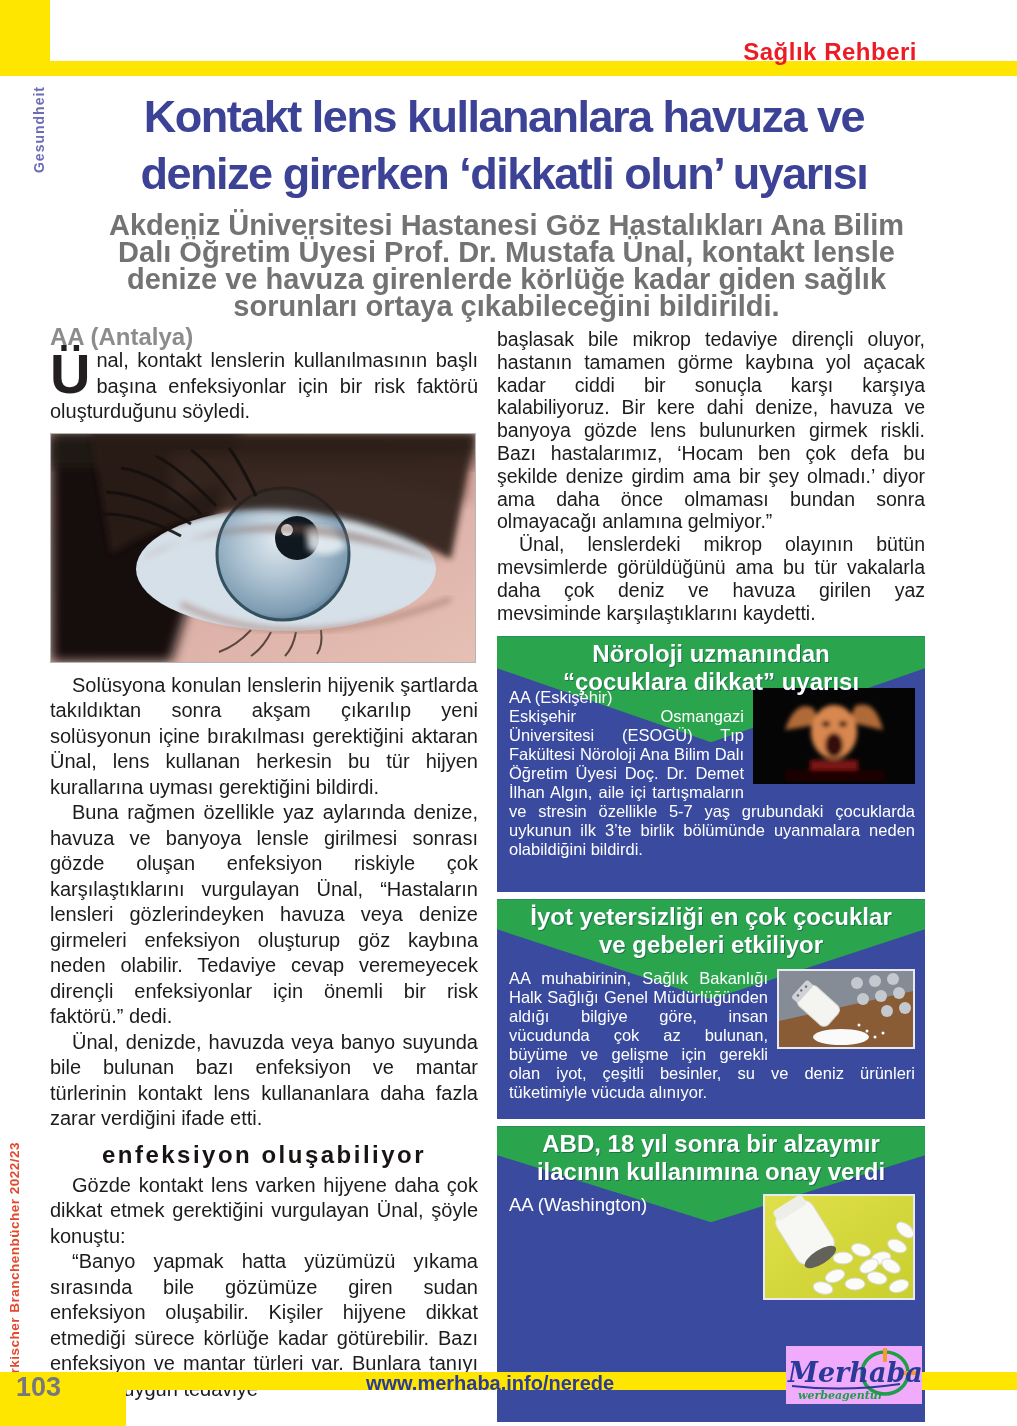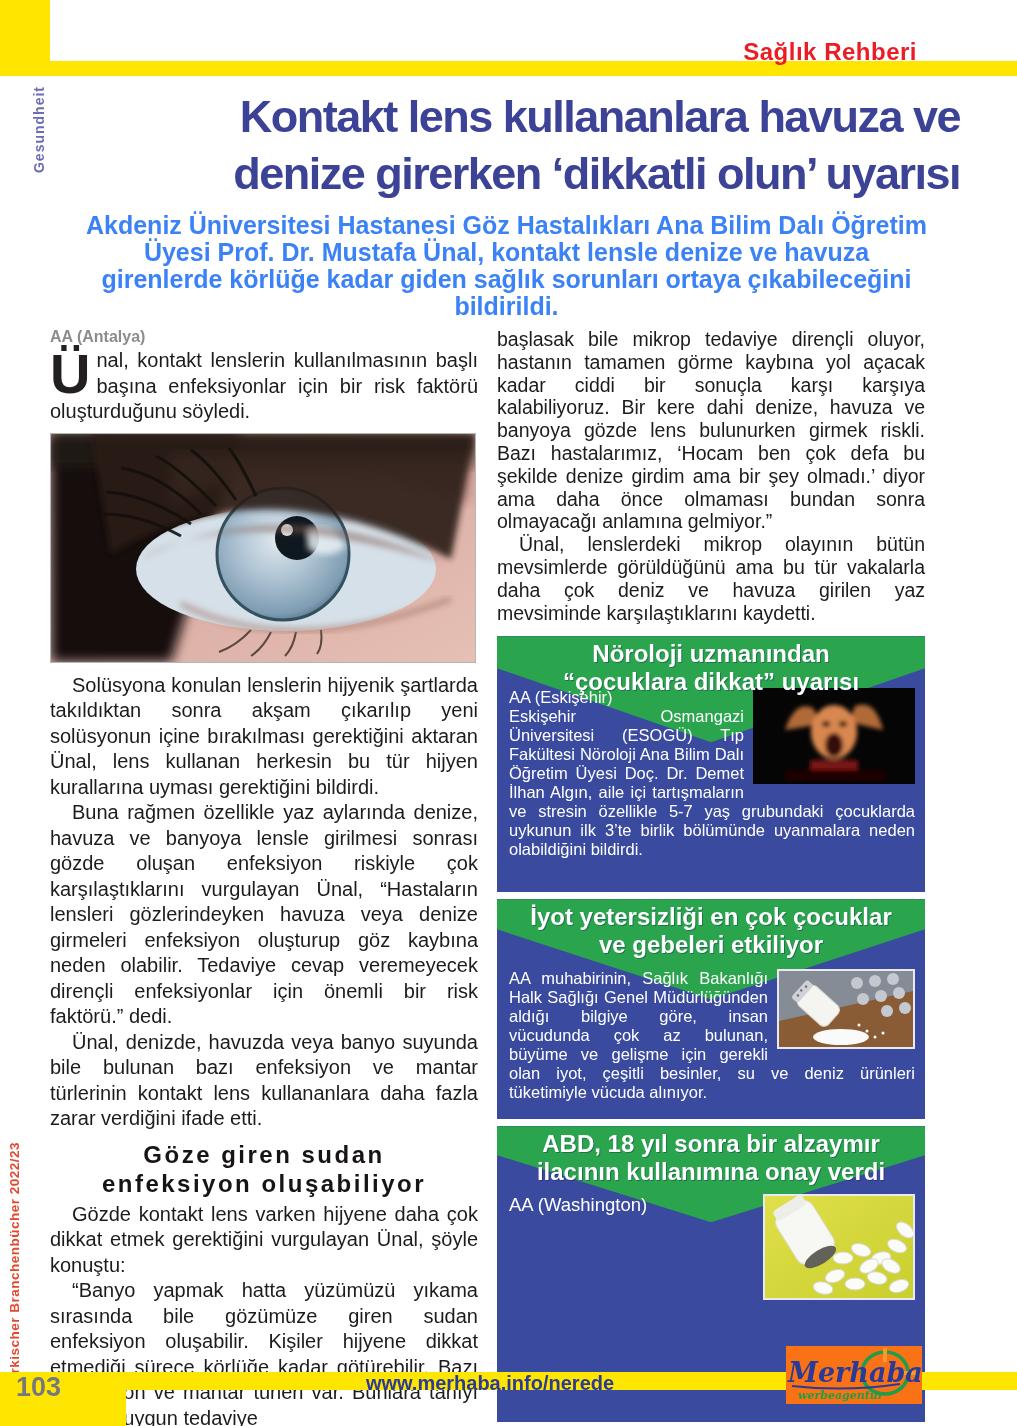--- a/index.html
+++ b/index.html
@@ -8,30 +8,30 @@
   
   .corner-yellow{position:absolute;left:0;top:0;width:50px;height:76px;background:#ffe600;}
   .top-band{position:absolute;left:0;top:61px;width:1017px;height:15px;background:#ffe600;}
   .section-tag{position:absolute;right:100px;top:38px;font-size:24px;font-weight:800;
                color:#ec1c24;letter-spacing:.5px;z-index:2;}
   
   .vtext{writing-mode:vertical-rl;transform:rotate(180deg);font-weight:700;white-space:nowrap;}
   .side-top{position:absolute;left:31px;top:86px;font-size:14px;color:#6b6cb5;letter-spacing:1px;}
   .side-bottom{position:absolute;left:7px;top:1142px;font-size:13.5px;color:#e2482e;letter-spacing:.5px;}
   
-  .headline{position:absolute;left:48px;top:88px;width:912px;text-align:right;
+  .headline{position:absolute;left:48px;top:88px;width:912px;text-align:center;
             color:#3c4296;font-weight:800;font-size:45px;line-height:57px;letter-spacing:-1.5px;}
   .subhead{position:absolute;left:84px;top:212px;width:845px;text-align:center;
-           color:#3b82f6;font-weight:800;font-size:25px;line-height:27px;}
+           color:#737373;font-weight:800;font-size:29px;line-height:27px;}
   
   .col-left{position:absolute;left:50px;top:326px;width:428px;font-size:20px;line-height:25.5px;
             text-align:justify;}
   .col-right{position:absolute;left:497px;top:328px;width:428px;font-size:19.5px;line-height:22.8px;
              text-align:justify;}
-  .byline{color:#8c8c8c;font-weight:700;font-size:16px;line-height:22px;text-align:left;}
+  .byline{color:#8c8c8c;font-weight:700;font-size:24px;line-height:22px;text-align:left;}
   p.body{margin:0;text-indent:22px;}
   p.noindent{margin:0;text-indent:0;}
   .dropcap{float:left;font-size:56px;line-height:44px;font-weight:700;padding:4px 6px 0 0;color:#231f20;}
   .crosshead{text-align:center;font-weight:800;font-size:24px;line-height:29px;letter-spacing:2.5px;
              color:#171413;margin:8px 0 4px 0;}
   figure{margin:8px 0 10px 0;padding:0;}
   .eye-frame{width:424px;height:228px;border:1px solid #b5b5b5;display:block;}
   
   .ibox{position:relative;width:428px;background:#3a4a9e;margin-bottom:7px;overflow:hidden;}
   .box1{height:256px;margin-top:12px;}
@@ -51,21 +51,21 @@
   .bbyline{text-indent:0;margin:0;}
   .pimg{float:right;margin:0 0 5px 9px;display:block;}
   .child-img{border:2px solid #050505;}
   .salt-img,.pills-img{border:2px solid #e9e9f2;}
   
   .footer-band{position:absolute;left:0;top:1372px;width:1017px;height:18px;background:#ffe600;}
   .footer-left{position:absolute;left:0;top:1372px;width:126px;height:54px;background:#ffe600;}
   .page-number{position:absolute;left:16px;top:1372px;font-size:27px;font-weight:700;color:#77787b;}
   .footer-url{position:absolute;left:290px;top:1372px;width:400px;text-align:center;
               font-size:20px;font-weight:800;color:#2b3a96;}
-  .logo-box{position:absolute;left:786px;top:1346px;width:136px;height:58px;background:#f97316;}
+  .logo-box{position:absolute;left:786px;top:1346px;width:136px;height:58px;background:#f0abfc;}
 </style>
 </head>
 <body>
 
 <div id="page">
 
   <div class="corner-yellow"></div>
   <div class="top-band"></div>
   <div class="section-tag">Sağlık Rehberi</div>
 
@@ -129,21 +129,20 @@
             <path d="M270,196 Q272,212 266,220"></path>
         </g>
         <path d="M130,170 Q240,225 400,165" stroke="#9c6f62" stroke-width="5" fill="none" opacity=".6" filter="url(#soft2)"></path>
       </svg>
     </figure>
 
     <p class="body">Solüsyona konulan lenslerin hijyenik şartlarda takıldıktan sonra akşam çıkarılıp yeni solüsyonun içine bırakılması gerektiğini aktaran Ünal, lens kullanan herkesin bu tür hijyen kurallarına uyması gerektiğini bildirdi.</p>
     <p class="body">Buna rağmen özellikle yaz aylarında denize, havuza ve banyoya lensle girilmesi sonrası gözde oluşan enfeksiyon riskiyle çok karşılaştıklarını vurgulayan Ünal, “Hastaların lensleri gözlerindeyken havuza veya denize girmeleri enfeksiyon oluşturup göz kaybına neden olabilir. Tedaviye cevap veremeyecek dirençli enfeksiyonlar için önemli bir risk faktörü.” dedi.</p>
     <p class="body">Ünal, denizde, havuzda veya banyo suyunda bile bulunan bazı enfeksiyon ve mantar türlerinin kontakt lens kullananlara daha fazla zarar verdiğini ifade etti.</p>
     <div class="crosshead">
-      <div>Göze giren sudan</div>
       <div>enfeksiyon oluşabiliyor</div>
     </div>
     <p class="body">Gözde kontakt lens varken hijyene daha çok dikkat etmek gerektiğini vurgulayan Ünal, şöyle konuştu:</p>
     <p class="body">“Banyo yapmak hatta yüzümüzü yıkama sırasında bile gözümüze giren sudan enfeksiyon oluşabilir. Kişiler hijyene dikkat etmediği sürece körlüğe kadar götürebilir. Bazı enfeksiyon ve mantar türleri var. Bunlara tanıyı koysak, uygun tedaviye</p>
   </div>
 
   <div class="col-right">
     <p class="noindent">başlasak bile mikrop tedaviye dirençli oluyor, hastanın tamamen görme kaybına yol açacak kadar ciddi bir sonuçla karşı karşıya kalabiliyoruz. Bir kere dahi denize, havuza ve banyoya gözde lens bulunurken girmek riskli. Bazı hastalarımız, ‘Hocam ben çok defa bu şekilde denize girdim ama bir şey olmadı.’ diyor ama daha önce olmaması bundan sonra olmayacağı anlamına gelmiyor.”</p>
     <p class="body">Ünal, lenslerdeki mikrop olayının bütün mevsimlerde görüldüğünü ama bu tür vakalarla daha çok deniz ve havuza girilen yaz mevsiminde karşılaştıklarını kaydetti.</p>
 

